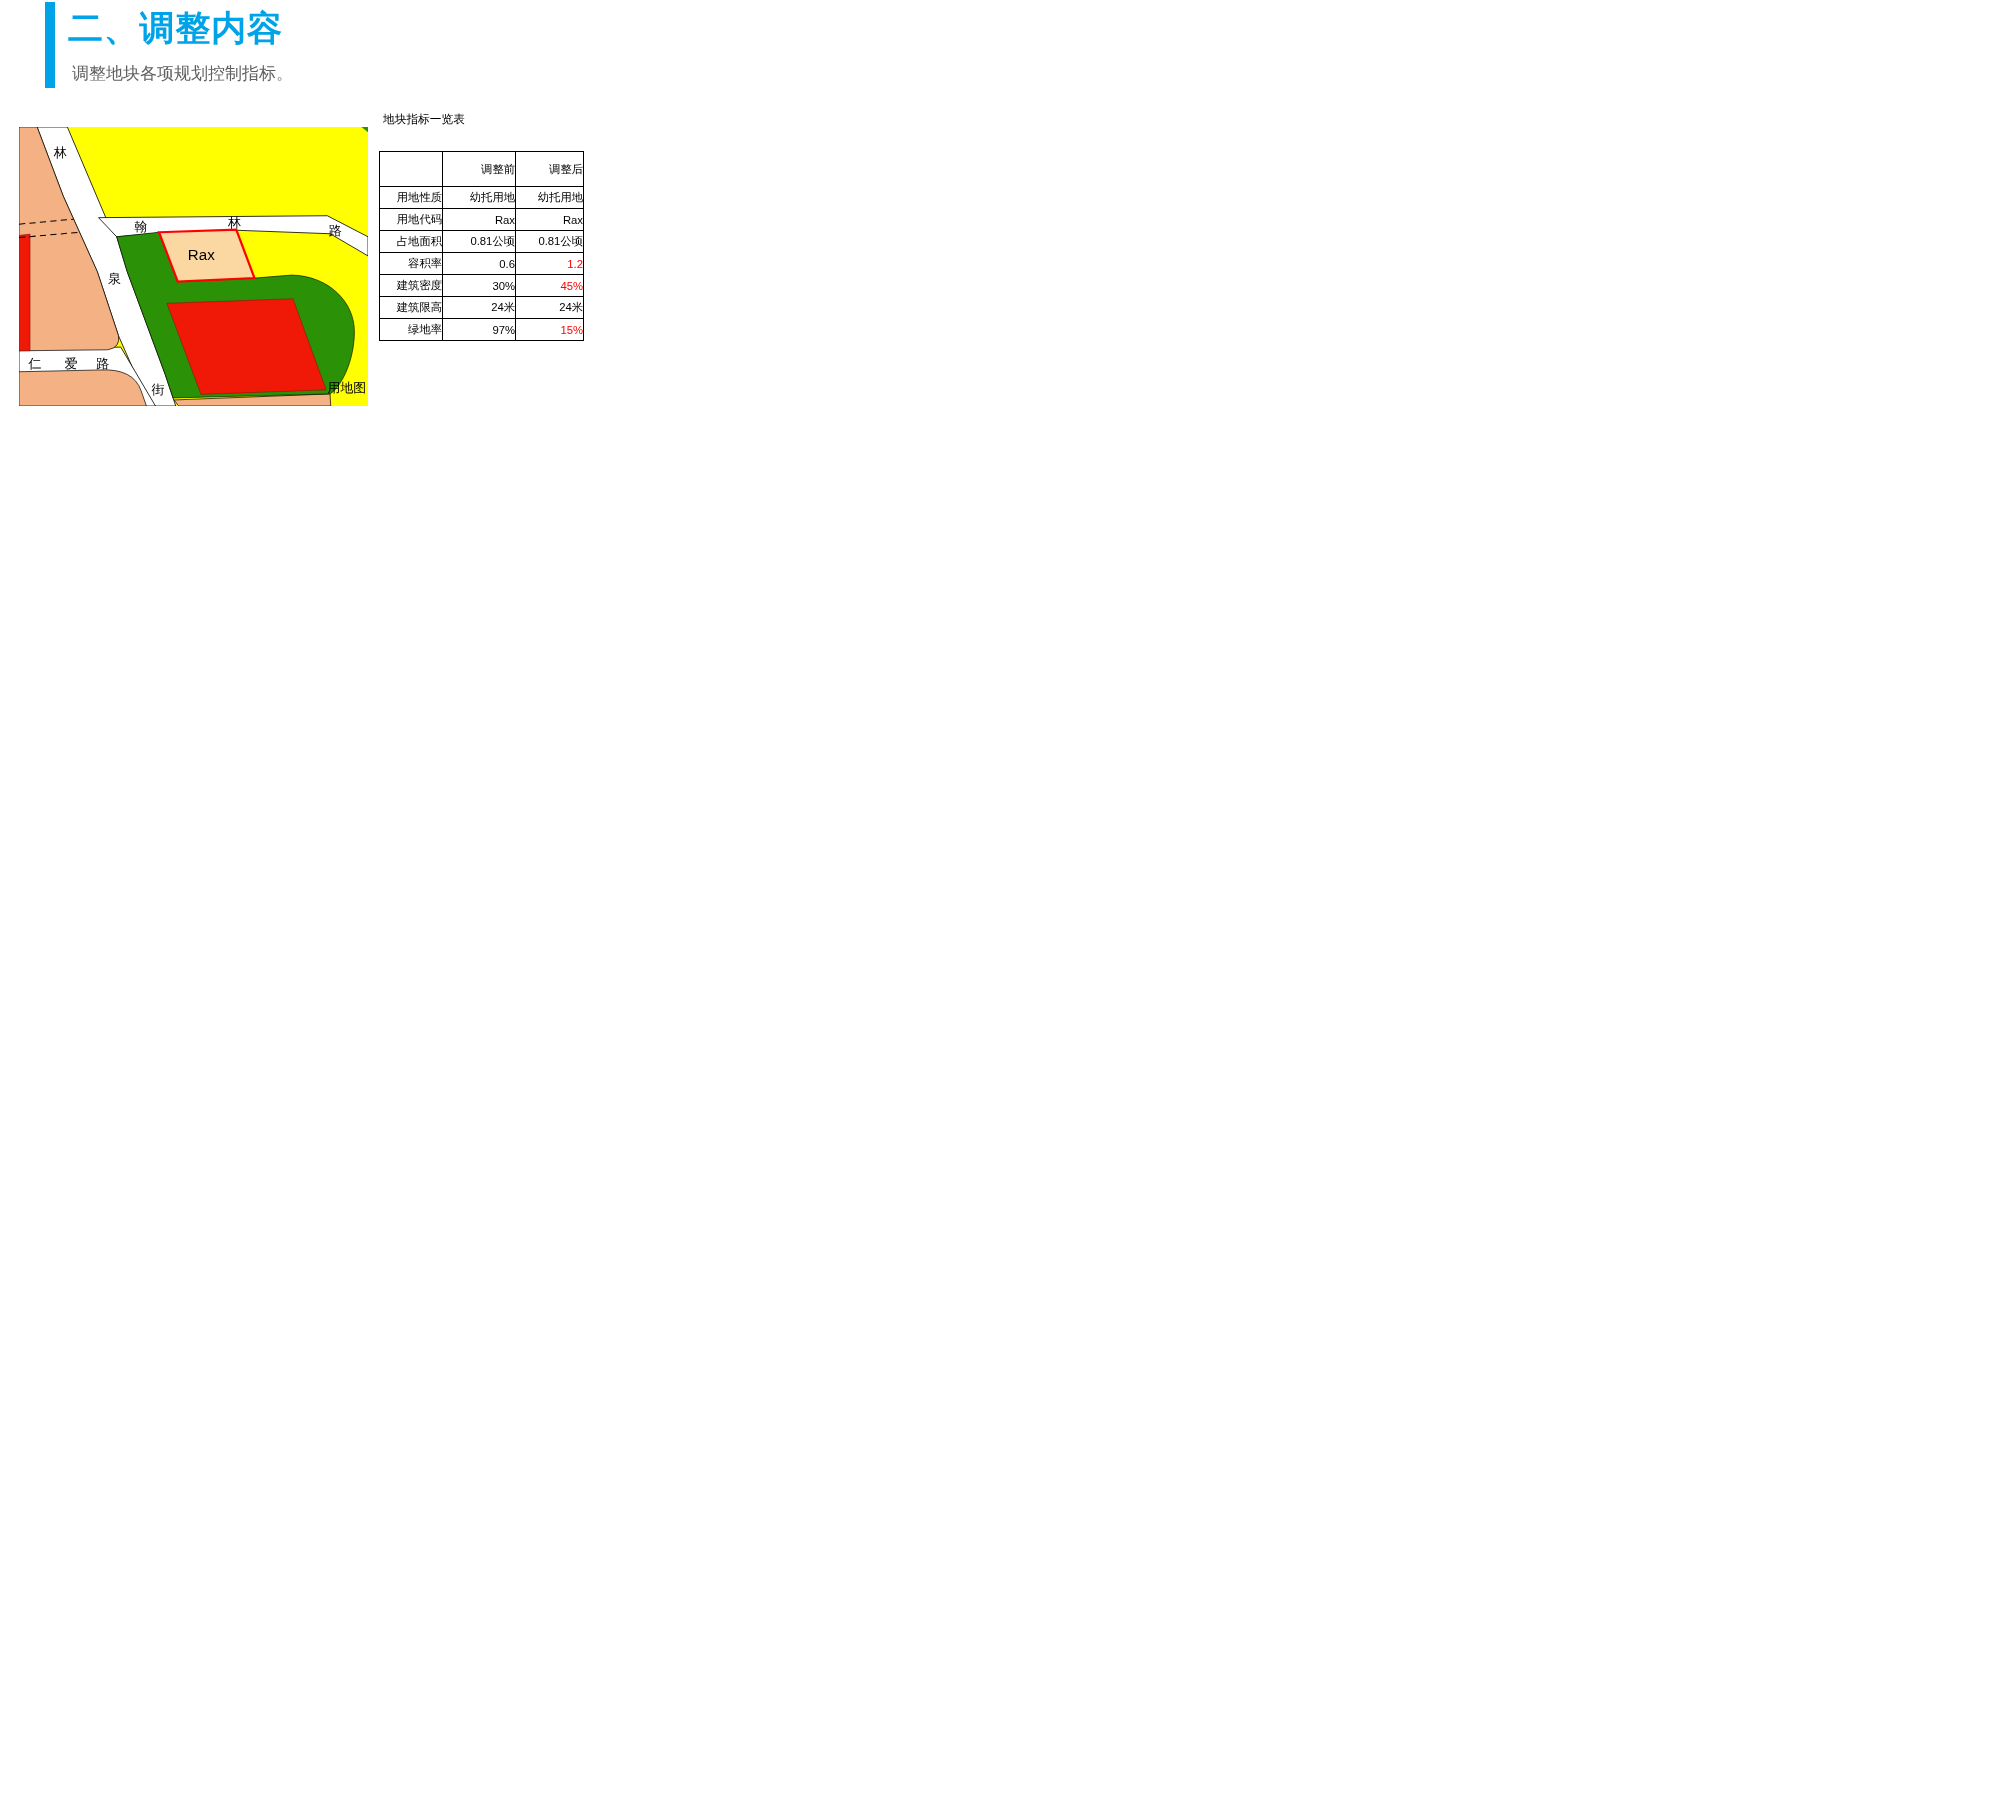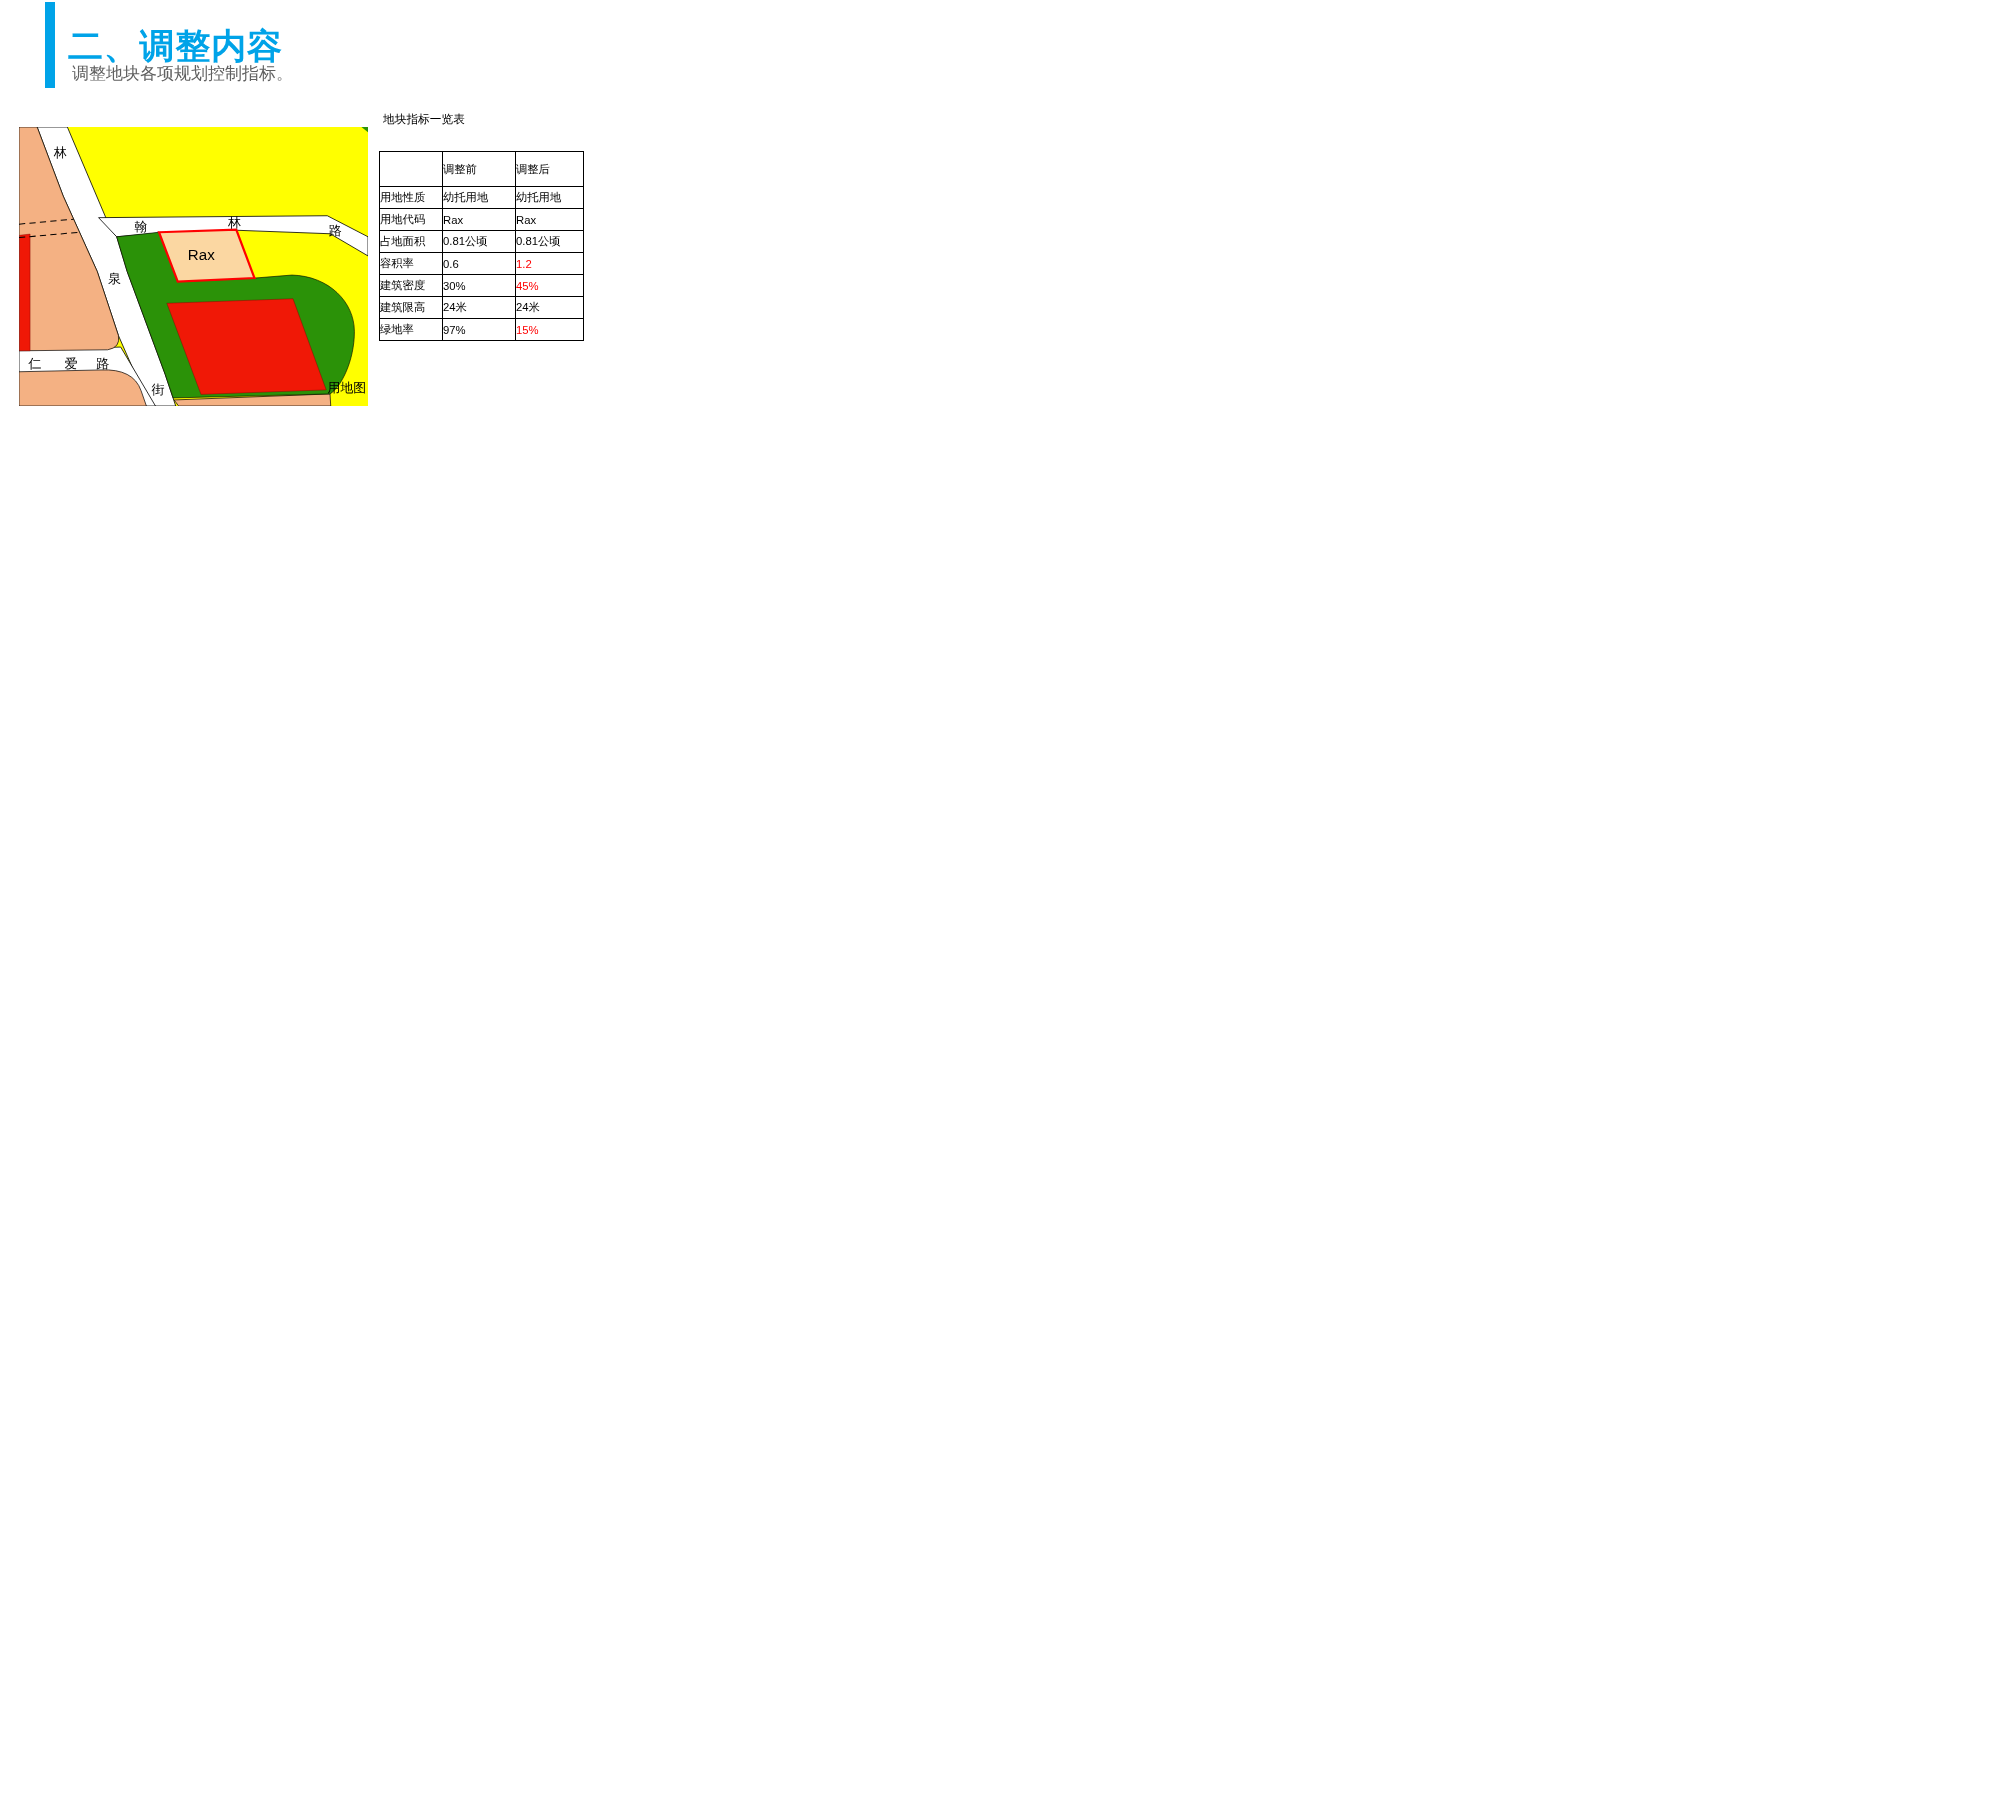--- a/index.html
+++ b/index.html
@@ -18,21 +18,21 @@
   body{
     width:605px;height:453px;position:relative;overflow:hidden;
     font-family:"Liberation Sans","DejaVu Sans",sans-serif;
     color:var(--text-black);
   }
   .accent-bar{
     position:absolute;left:45px;top:2px;width:10px;height:86px;
     background:var(--accent-blue);
   }
   .page-title{
-    position:absolute;left:68px;top:28px;
+    position:absolute;left:68px;top:10px;
     font-size:35px;font-weight:bold;line-height:1.05;
     color:var(--accent-blue);white-space:nowrap;letter-spacing:0.8px;
   }
   .page-subtitle{
     position:absolute;left:72px;top:64px;
     font-size:17px;line-height:1.15;color:var(--subtitle-gray);white-space:nowrap;
   }
   .map-wrap{
     position:absolute;left:19px;top:127px;width:349px;height:279px;overflow:hidden;
   }
@@ -55,21 +55,21 @@
   
   .table-title{
     position:absolute;left:383px;top:112px;font-size:11.7px;color:#000;white-space:nowrap;
   }
   .itable{
     position:absolute;left:379px;top:151px;
     border-collapse:collapse;table-layout:fixed;background:#fff;
   }
   .itable td{
     border:1.2px solid #000;border-top-width:1.6px;border-bottom-width:1.6px;
-    text-align:left;vertical-align:middle;
+    text-align:right;vertical-align:middle;
     font-size:11.3px;color:#000;overflow:hidden;white-space:nowrap;
   }
   .itable thead td{height:35px;}
   .itable tbody td{height:22px;}
   .itable td.changed{color:var(--table-changed-red);}
 </style>
 </head>
 <body>
 
 <div class="accent-bar"></div>

